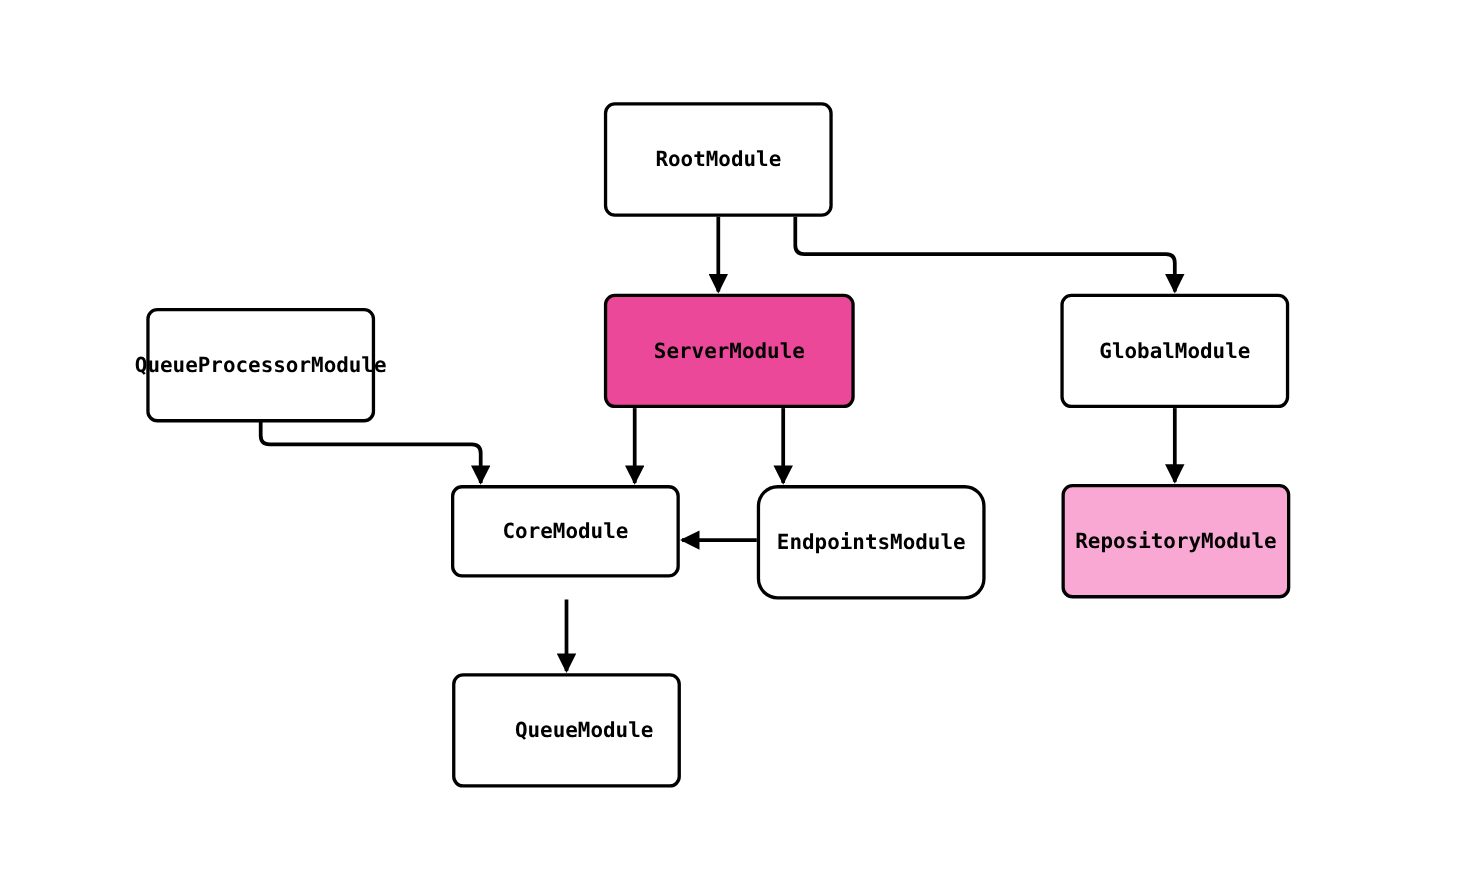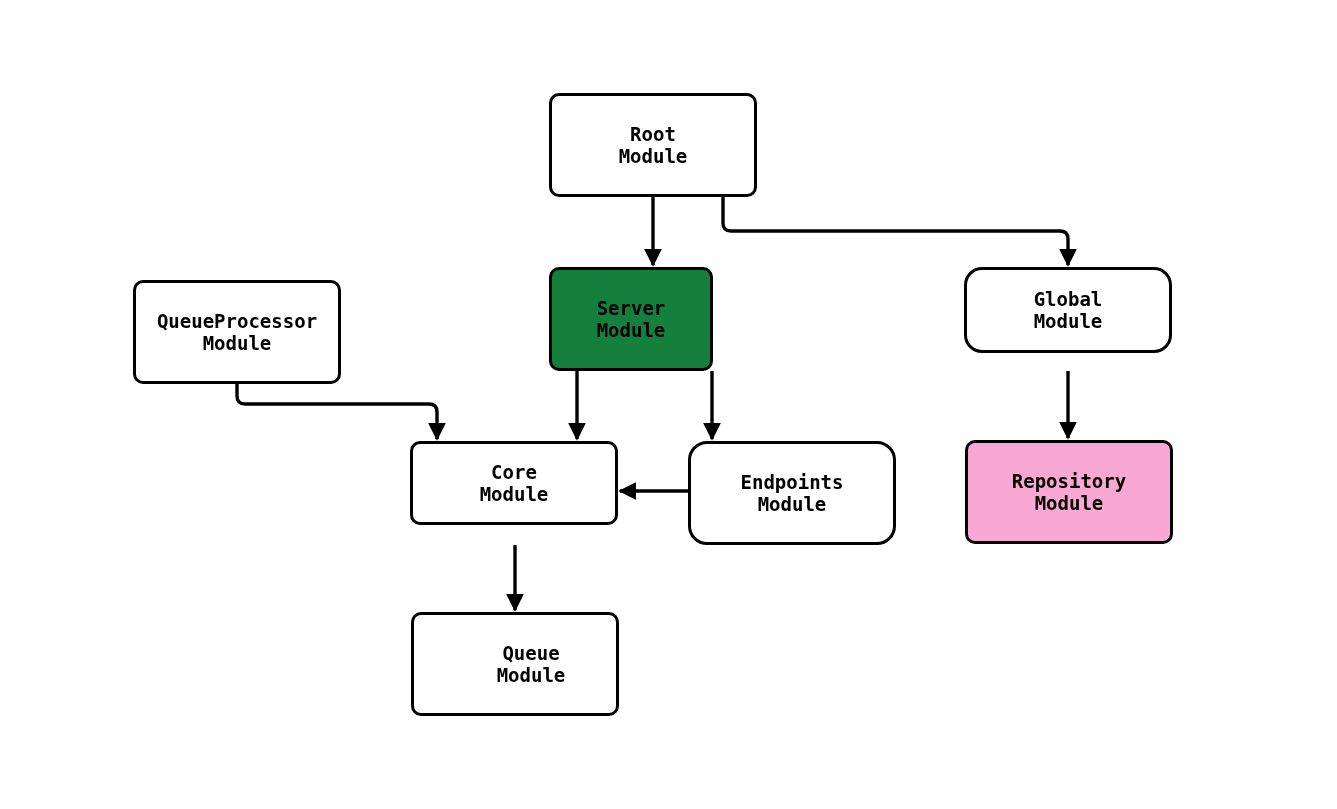--- a/index.html
+++ b/index.html
@@ -28,21 +28,21 @@
     stroke: #000000;
     stroke-width: 3.4;
   }
   .node {
     position: absolute;
     box-sizing: border-box;
     background: #ffffff;
     border: 3.4px solid #000000;
     border-radius: 10px;
     display: flex;
-    flex-direction: column;
+    flex-direction: row;
     align-items: center;
     justify-content: center;
     text-align: center;
   }
   .node-label-line {
     font-size: 19px;
     line-height: 22px;
     font-weight: bold;
     color: #000000;
     white-space: nowrap;
@@ -69,25 +69,25 @@
     </svg>
 
 <div class="node" style="left: 549px; top: 93px; width: 208px; height: 104px; border-color: rgb(0, 0, 0); background: rgb(255, 255, 255);">
       <div class="node-label-line" style="color: rgb(0, 0, 0);">Root</div>
       <div class="node-label-line" style="color: rgb(0, 0, 0);">Module</div>
     </div>
     <div class="node" style="left: 133px; top: 266px; width: 208px; height: 104px; border-color: rgb(0, 0, 0); background: rgb(255, 255, 255); margin-top: 14px;">
       <div class="node-label-line" style="color: rgb(0, 0, 0);">QueueProcessor</div>
       <div class="node-label-line" style="color: rgb(0, 0, 0);">Module</div>
     </div>
-    <div class="node" style="left: 549px; top: 267px; width: 164px; height: 104px; border-color: rgb(0, 0, 0); background: #15803d;">
+    <div class="node" style="left: 549px; top: 267px; width: 228px; height: 104px; border-color: rgb(0, 0, 0); background: #ec4899;">
       <div class="node-label-line" style="color: rgb(0, 0, 0);">Server</div>
       <div class="node-label-line" style="color: rgb(0, 0, 0);">Module</div>
     </div>
-    <div class="node" style="left: 964px; top: 267px; width: 208px; height: 86px; border-color: rgb(0, 0, 0); background: rgb(255, 255, 255); border-radius: 18px;">
+    <div class="node" style="left: 964px; top: 267px; width: 208px; height: 104px; border-color: rgb(0, 0, 0); background: rgb(255, 255, 255);">
       <div class="node-label-line" style="color: rgb(0, 0, 0);">Global</div>
       <div class="node-label-line" style="color: rgb(0, 0, 0);">Module</div>
     </div>
     <div class="node" style="left: 410px; top: 441px; width: 208px; height: 84px; border-color: rgb(0, 0, 0); background: rgb(255, 255, 255);">
       <div class="node-label-line" style="color: rgb(0, 0, 0);">Core</div>
       <div class="node-label-line" style="color: rgb(0, 0, 0);">Module</div>
     </div>
     <div class="node" style="left: 688px; top: 441px; width: 208px; height: 104px; border-color: rgb(0, 0, 0); background: rgb(255, 255, 255); border-radius: 19px;">
       <div class="node-label-line" style="color: rgb(0, 0, 0);">Endpoints</div>
       <div class="node-label-line" style="color: rgb(0, 0, 0);">Module</div>

